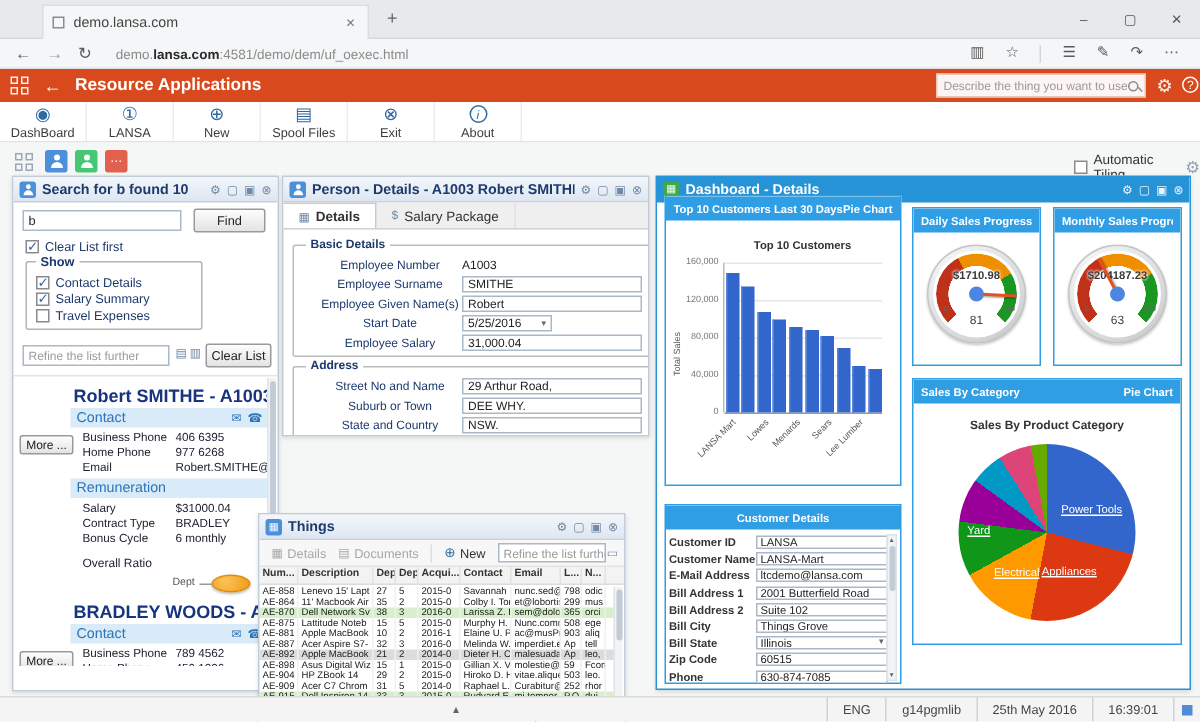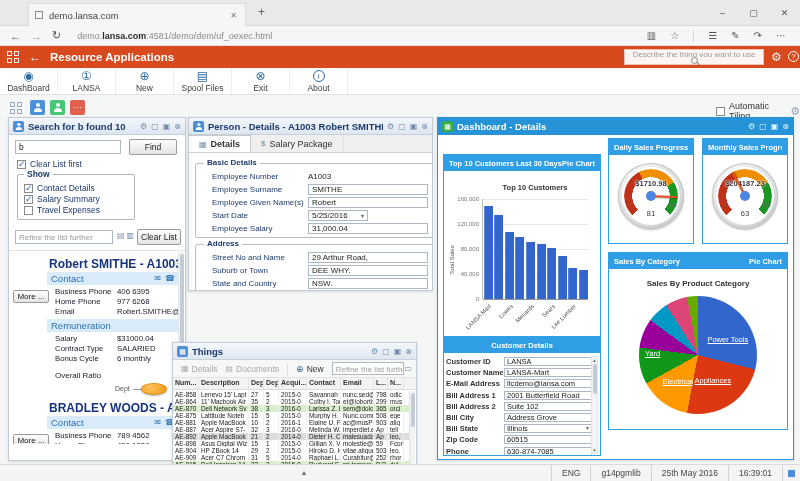--- a/index.html
+++ b/index.html
@@ -24,21 +24,21 @@
 .right-icos { margin-left:auto; display:flex; align-items:center; }
 .right-icos span { font-size:10px; color:#5a5a5a; margin-right:14px; }
 .vdiv { width:1px; height:12px; background:#d5d5d5; margin-right:14px; }
 
 
 #appheader { position:absolute; left:0; top:46px; width:800px; height:22px; background:#d8491d; display:flex; align-items:center; }
 .hgrid { display:grid; grid-template-columns:5px 5px; grid-gap:2px; margin-left:7px; }
 .hgrid i { width:5px; height:5px; border:1px solid rgba(255,255,255,.9); }
 .hback { color:#fff; font-size:12px; margin-left:10px; }
 .htitle { color:#fff; font-size:11.5px; font-weight:bold; margin-left:9px; }
-.hsearch { position:absolute; left:624px; top:3px; width:140px; height:16px; background:rgba(255,255,255,.95); border:1px solid #e8c5b5; display:flex; align-items:center; padding:0 4px;flex-direction:column; }
+.hsearch { position:absolute; left:624px; top:3px; width:140px; height:16px; background:rgba(255,255,255,.95); border:1px solid #e8c5b5; display:flex; align-items:center; padding:0 4px; }
 .hsearch .ph { font-size:8px; color:#9a9a9a; flex:1; white-space:nowrap; overflow:hidden; }
 .mag { width:7px; height:7px; border:1.4px solid #8a8a8a; border-radius:50%; position:relative; flex:none; }
 .mag::after { content:''; position:absolute; width:4px; height:1.4px; background:#8a8a8a; transform:rotate(45deg); right:-3.5px; bottom:-1px; }
 .hgear { color:rgba(255,255,255,.9); font-size:12px; position:absolute; left:771px; top:4px; }
 .hhelp { position:absolute; left:788px; top:5px; width:11px; height:11px; border:1px solid #fff; border-radius:50%; color:#fff; font-size:8px; text-align:center; line-height:10px; }
 
 
 #apptoolbar { position:absolute; left:0; top:68px; width:800px; height:27px; background:#fff; border-bottom:1px solid #e2e2e2; }
 #toolbarItems { display:flex; height:100%; }
 .tb-item { width:58px; height:100%; border-right:1px solid #ededed; display:flex; flex-direction:column; align-items:center; justify-content:center; }
@@ -116,21 +116,21 @@
 
 #personPanel { left:188px; top:22px; width:245px; height:174px; }
 #personTabs { height:18px; background:#efefef; border-bottom:1px solid #d2d2d2; display:flex; }
 .ptab { display:flex; align-items:center; padding:0 10px; font-size:9px; color:#333; border-right:1px solid #e0e0e0; }
 .ptab .ti { font-size:8px; color:#7189a6; margin-right:4px; }
 .ptab.active { background:#fff; font-weight:bold; border-top:1px solid #c9c9c9; border-right:1px solid #c9c9c9; }
 #personForm { position:absolute; left:4px; top:39px; width:330px; height:133px; overflow:hidden; }
 .pgroup { position:relative; border:1px solid #bcbcbc; border-radius:2px; margin:6px 2px 0 2px; padding:6px 4px 2px 16px; }
 .pgroup .legend { position:absolute; top:-6px; left:8px; background:#fff; padding:0 3px; font-size:8px; font-weight:bold; color:#1d3a6d; }
 .prow { display:flex; align-items:center; height:13px; }
-.prow .pl { width:96px; font-size:8px; color:#1d3a6d; white-space:nowrap; flex:none; }
+.prow .pl { width:96px; font-size:8px; color:#1d3a6d; white-space:nowrap; flex:none;text-align:center; }
 .prow .pval { font-size:8px; color:#222; }
 .prow .ibox { height:11px; width:120px; font-size:8px; line-height:8px; }
 .prow .ibox.date { width:60px; display:flex; }
 .prow .ibox.date .dd { margin-left:auto; font-size:6px; color:#666; }
 
 
 #thingsPanel { left:172px; top:199px; width:245px; height:162px;margin-top:48px; }
 #thingsToolbar { height:18px; background:#f7f7f7; border-bottom:1px solid #e3e3e3; display:flex; align-items:center; font-size:8.5px; }
 .tt-btn { display:flex; align-items:center; margin-left:8px; color:#a8a8a8; }
 .tt-btn .ti { font-size:8px; margin-right:3px; }
@@ -150,21 +150,21 @@
 .c5{width:34px;flex:none}.c6{width:33px;flex:none}.c7{width:14px;flex:none}.c8{width:16px;flex:none}
 #thScroll { right:1px; top:48px; height:118px; }
 
 
 #dashPanel { left:437px; top:22px; width:357px; height:343px; border:1px solid #2593d6; }
 .card { position:absolute; background:#fff; border:1px solid #2f9ee4; overflow:hidden; }
 .card-bar { height:16px; background:#2f9ee4; display:flex; align-items:center; padding:0 5px; }
 .card-bar .cl { font-size:7.5px; font-weight:bold; color:#fff; white-space:nowrap; overflow:hidden; }
 .card-bar .cr { margin-left:auto; font-size:7.5px; font-weight:bold; color:#fff; white-space:nowrap; }
 .card-bar.center { justify-content:center; }
-#barCard { left:5px; top:36px; width:158px; height:194px; }
+#barCard { left:5px; top:12px; width:158px; height:194px; }
 #chartBody { position:relative; width:100%; height:176px; }
 #chartTitle { position:absolute; left:38px; top:12px; width:106px; text-align:center; font-size:7.5px; font-weight:bold; color:#333; }
 #ylab { position:absolute; left:-12px; top:86px; width:40px; text-align:center; font-size:6px; color:#555; transform:rotate(-90deg); }
 #plot { position:absolute; left:38px; top:28px; width:106px; height:100px; border-left:1px solid #bbb; }
 .gline { position:absolute; left:0; width:100%; border-top:1px solid #e6e6e6; }
 .gline.zero { border-top:1px solid #999; }
 .ytick { position:absolute; left:2px; width:33px; text-align:right; font-size:6px; color:#777; }
 .bar { position:absolute; bottom:0; width:9px; background:#3366cc; border-left:1px solid #5b84d6; }
 .xlab { position:absolute; width:44px; text-align:right; font-size:6px; color:#555; transform:rotate(-45deg); transform-origin:100% 0; white-space:nowrap; }
 #dailyCard { left:170px; top:20px; width:86px; height:106px; }
@@ -377,21 +377,21 @@
             <div class="band">
               <span class="bh">Remuneration</span>
             </div>
             <div class="frows">
               <div class="fr">
                 <span class="fl">Salary</span>
                 <span class="fv">$31000.04</span>
               </div>
               <div class="fr">
                 <span class="fl">Contract Type</span>
-                <span class="fv">SALARIED</span>
+                <span class="fv">BRADLEY</span>
               </div>
               <div class="fr">
                 <span class="fl">Bonus Cycle</span>
                 <span class="fv">6 monthly</span>
               </div>
             </div>
             <div class="overall">Overall Ratio</div>
             <div class="dept-row">
               <span class="dept-lbl">Dept</span>
               <span class="dept-dash"></span>
@@ -860,21 +860,21 @@
             </div>
             <div class="crow">
               <span class="cl2">Bill Address 2</span>
               <div class="ibox">
                 <span>Suite 102</span>
               </div>
             </div>
             <div class="crow">
               <span class="cl2">Bill City</span>
               <div class="ibox">
-                <span>Address Grove</span>
+                <span>Things Grove</span>
               </div>
             </div>
             <div class="crow">
               <span class="cl2">Bill State</span>
               <div class="ibox">
                 <span>Illinois</span>
                 <span class="dd">▾</span>
               </div>
             </div>
             <div class="crow">

